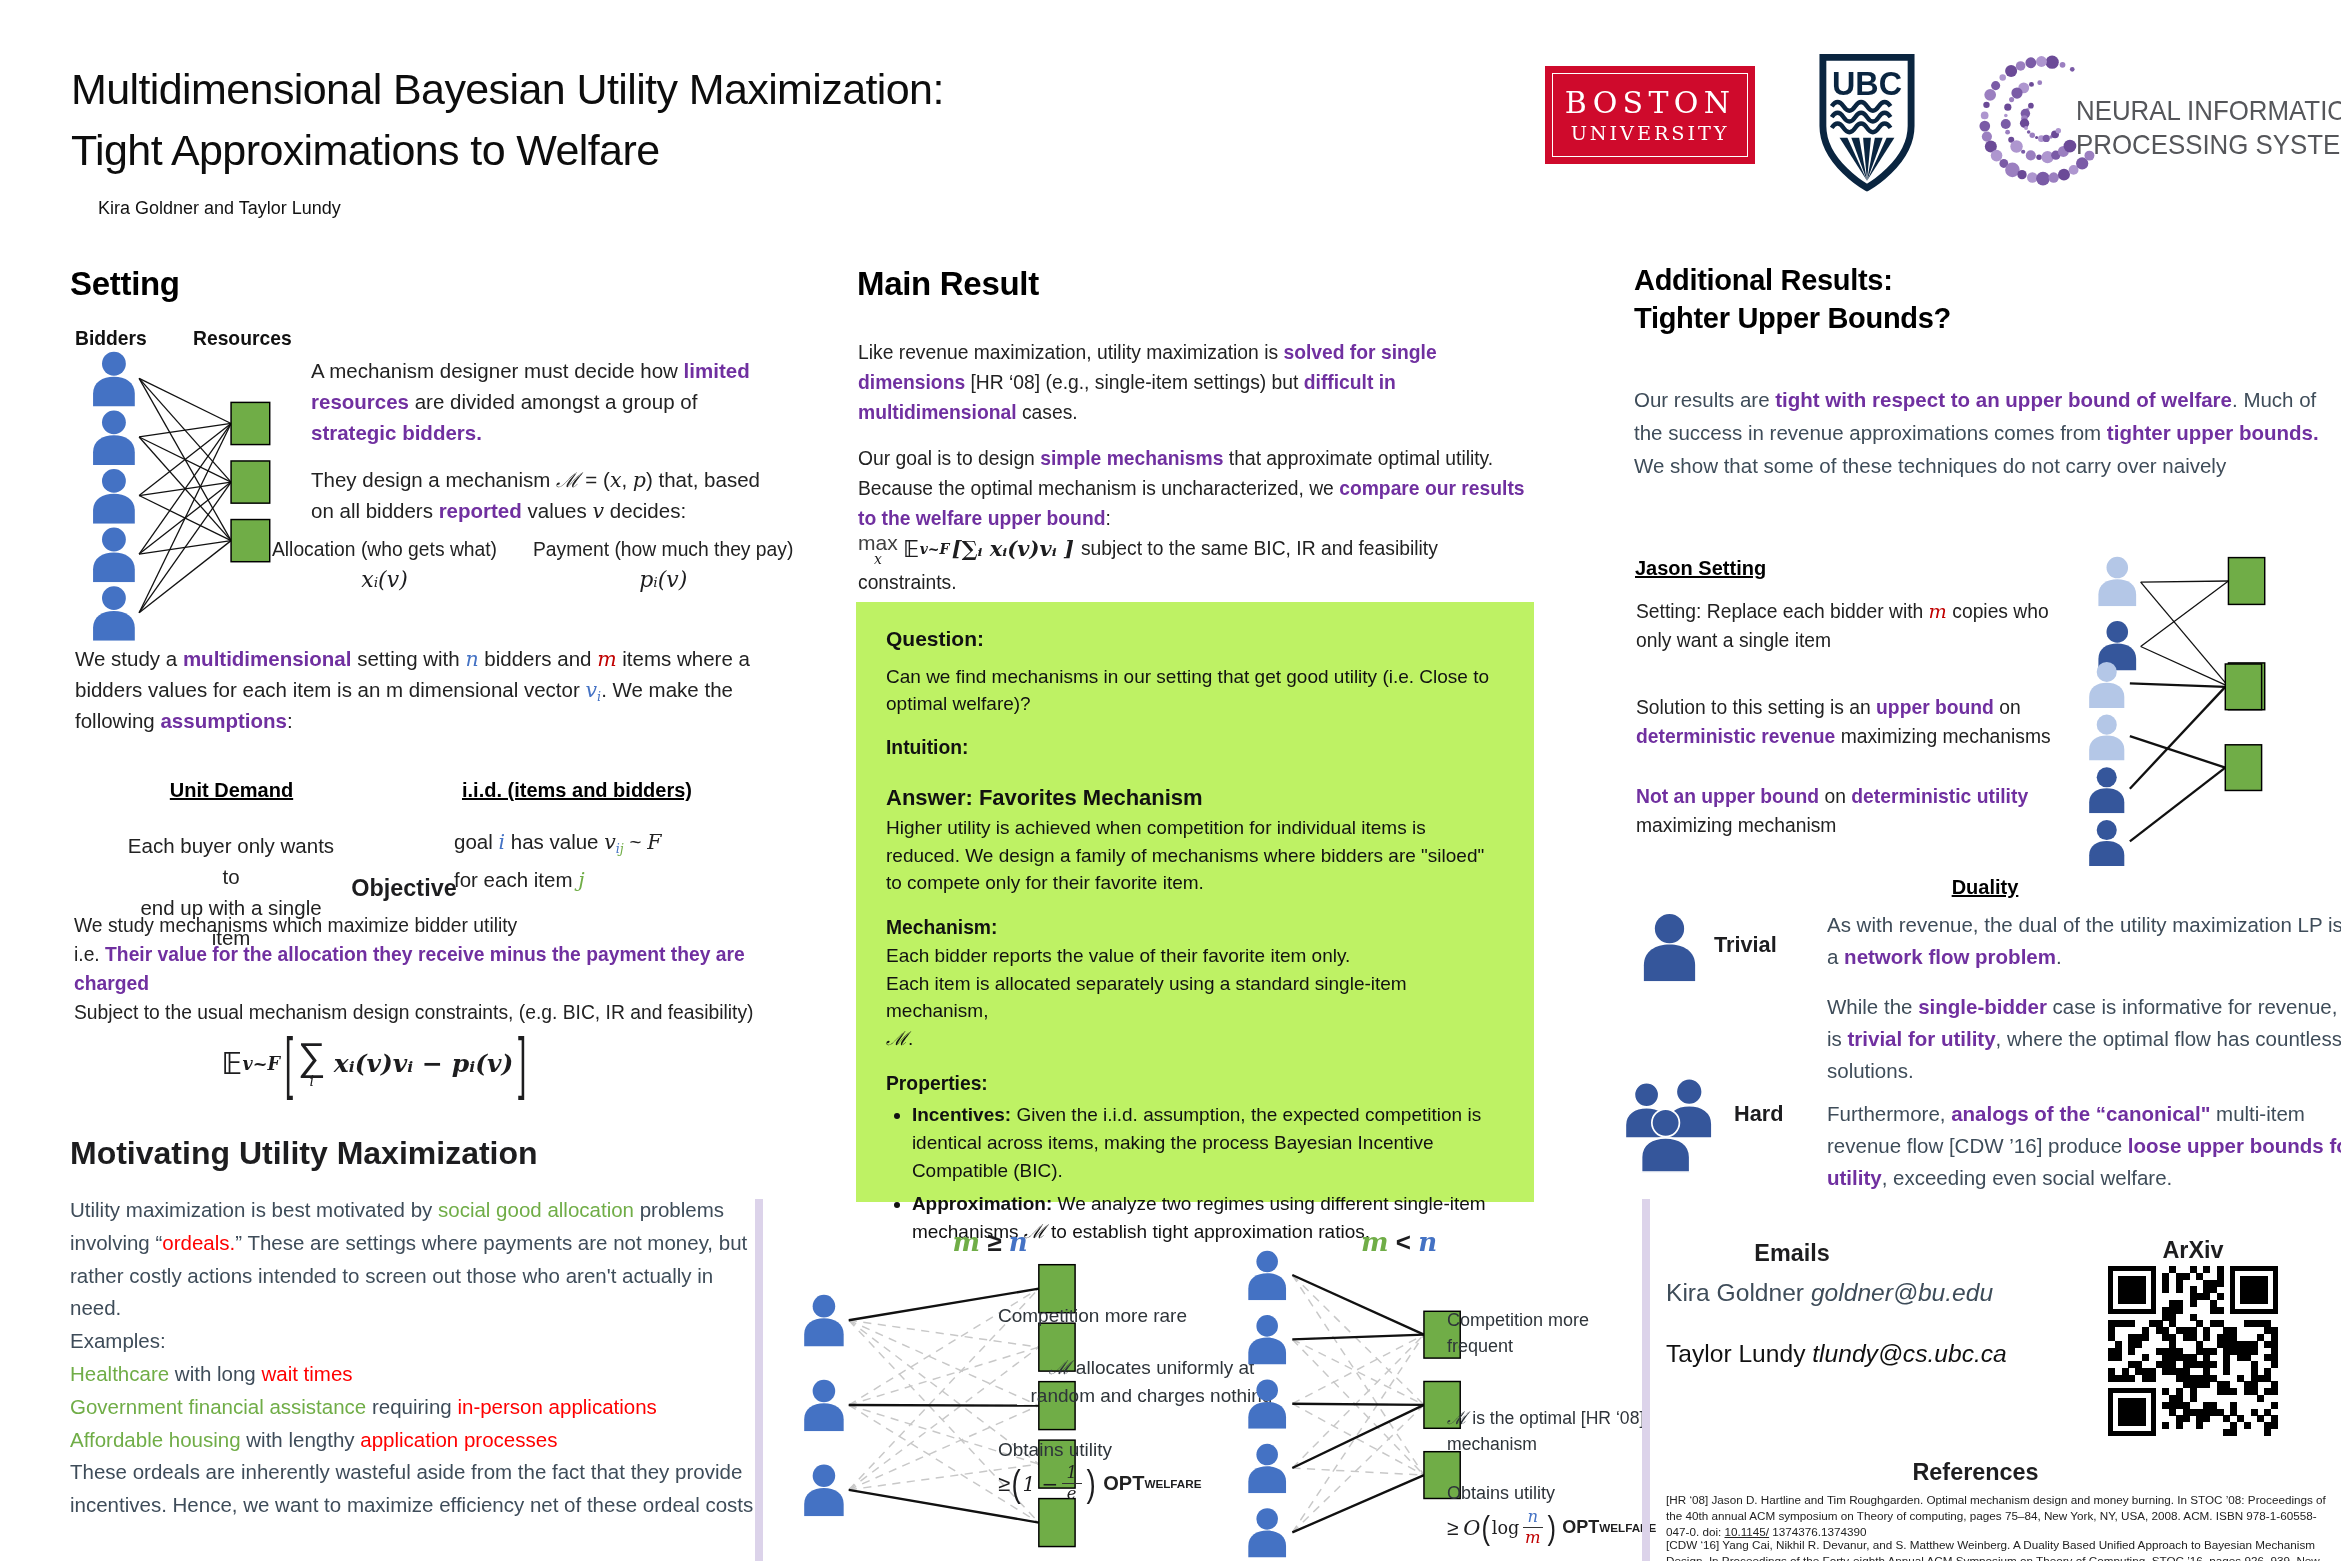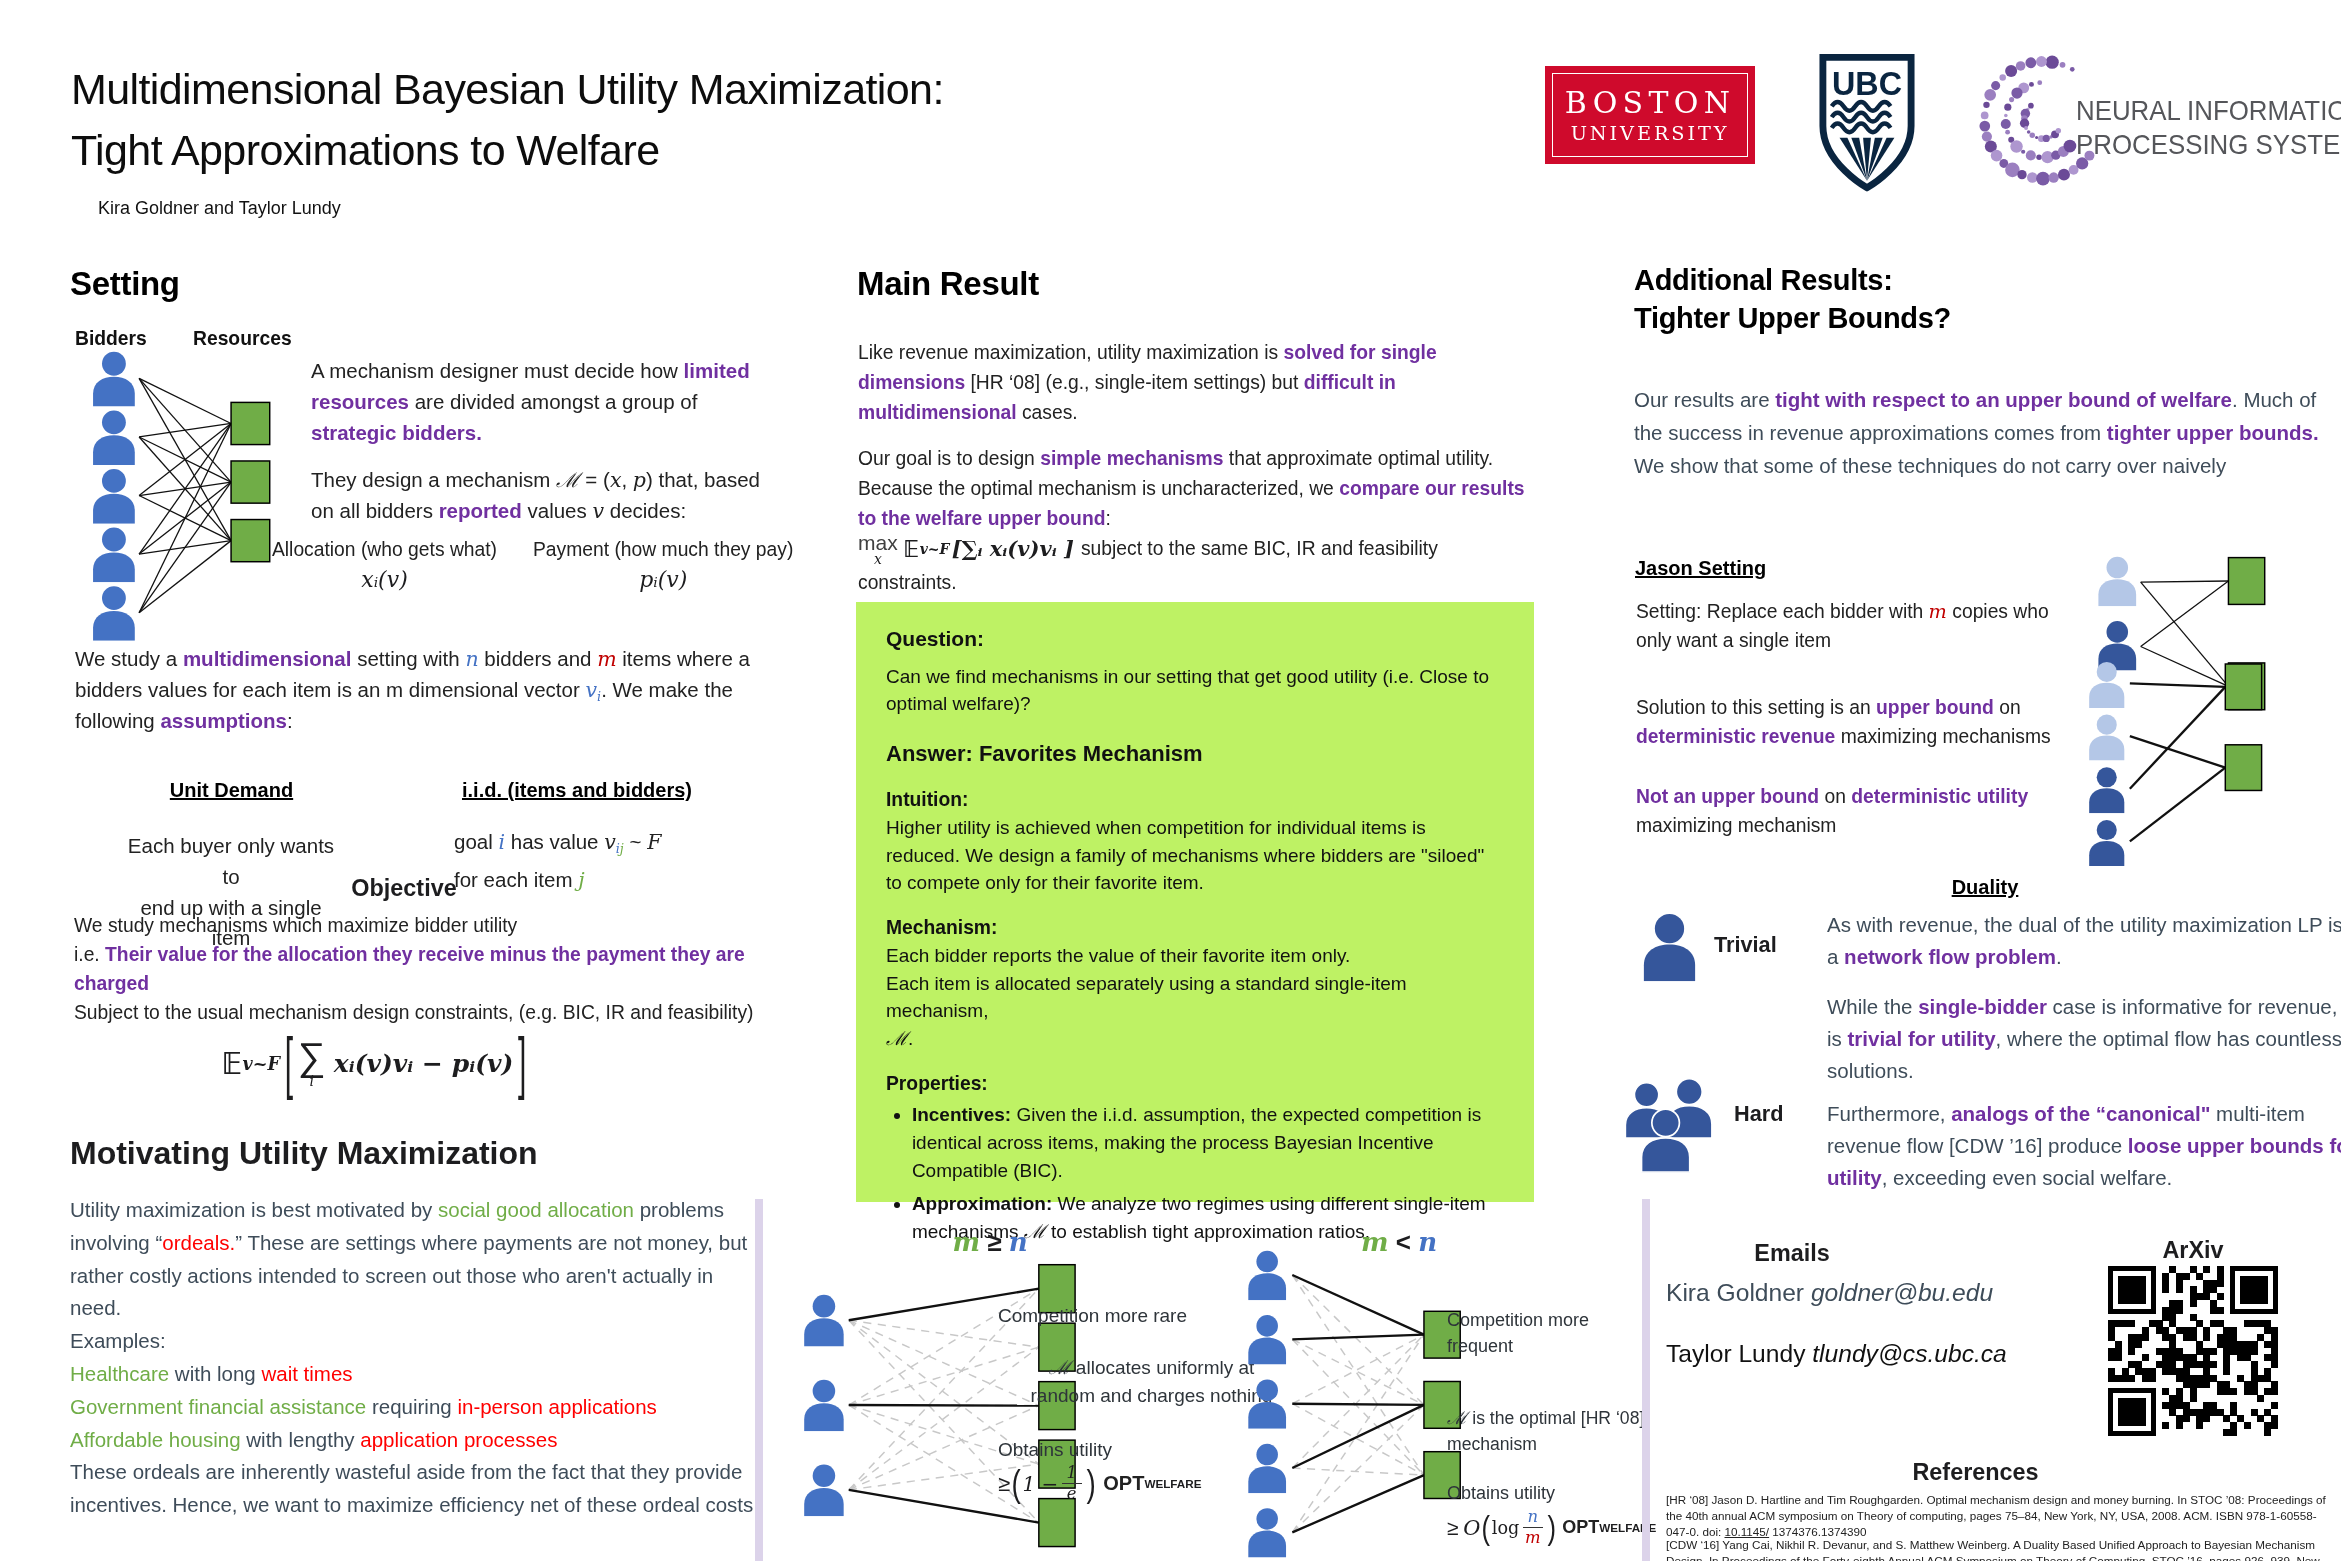--- a/index.html
+++ b/index.html
@@ -261,22 +261,22 @@
     <span class="bbE" style="font-size:23.4px;margin-left:5.9px;">𝔼</span>
       <span class="esub" style="font-size:14px;">v~F</span>
     <span class="mi" style="font-size:21px;font-weight:600;margin:0 7px 0 2.3px;">[∑ᵢ xᵢ(v)vᵢ ]</span>
     <span style="font-size:19.3px;color:#222;">subject to the same BIC, IR and feasibility</span>
   </div>
   <div class="abs body33" style="left:858px;top:569px;">constraints.</div>
 
   <div class="abs qbox" style="left:856px;top:602px;width:678px;height:600px;">
     <div class="bxh">Question:</div>
     <div style="margin-top:8.2px;">Can we find mechanisms in our setting that get good utility (i.e. Close to optimal welfare)?</div>
+    <div class="bxh" style="margin-top:16.4px;font-size:19.3px;">Intuition:</div>
     <div class="bxh" style="margin-top:20px;font-size:22px;">Answer: Favorites Mechanism</div>
-    <div class="bxh" style="margin-top:16.4px;font-size:19.3px;">Intuition:</div>
     <div>Higher utility is achieved when competition for individual items is reduced. We design a family of mechanisms where bidders are "siloed" to compete only for their favorite item.</div>
     <div class="bxh" style="margin-top:17.6px;font-size:19.3px;">Mechanism:</div>
     <div><span class="seg">Each bidder reports the value of their favorite item only.</span><br><span class="seg">Each item is allocated separately using a standard single-item mechanism,</span><br><span class="seg mi">ℳ</span><span class="seg">.</span></div>
     <div class="bxh" style="margin-top:17.6px;font-size:19.3px;">Properties:</div>
     <ul>
       <li><span class="seg b">Incentives:</span><span class="seg"> Given the i.i.d. assumption, the expected competition is identical across items, making the process Bayesian Incentive Compatible (BIC).</span></li>
       <li><span class="seg b">Approximation:</span><span class="seg"> We analyze two regimes using different single-item mechanisms </span><span class="seg mi">ℳ</span><span class="seg"> to establish tight approximation ratios.</span></li>
     </ul>
   </div>
 

